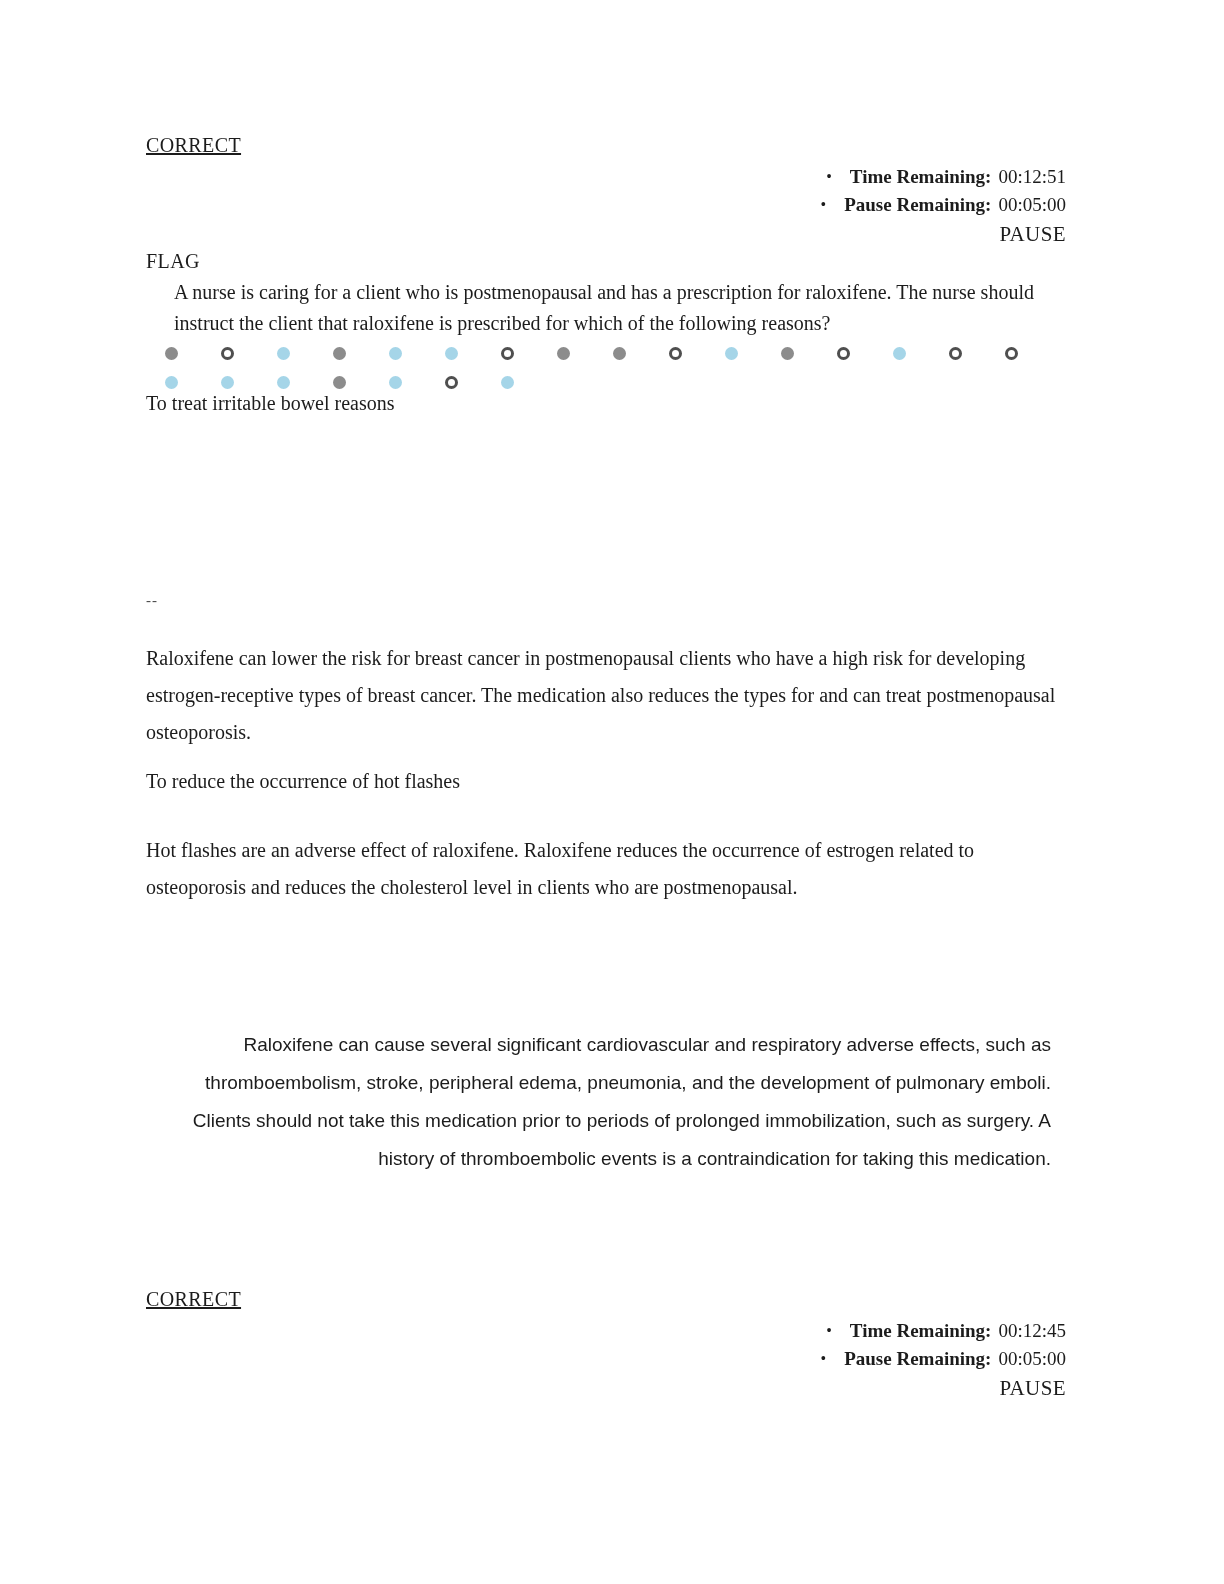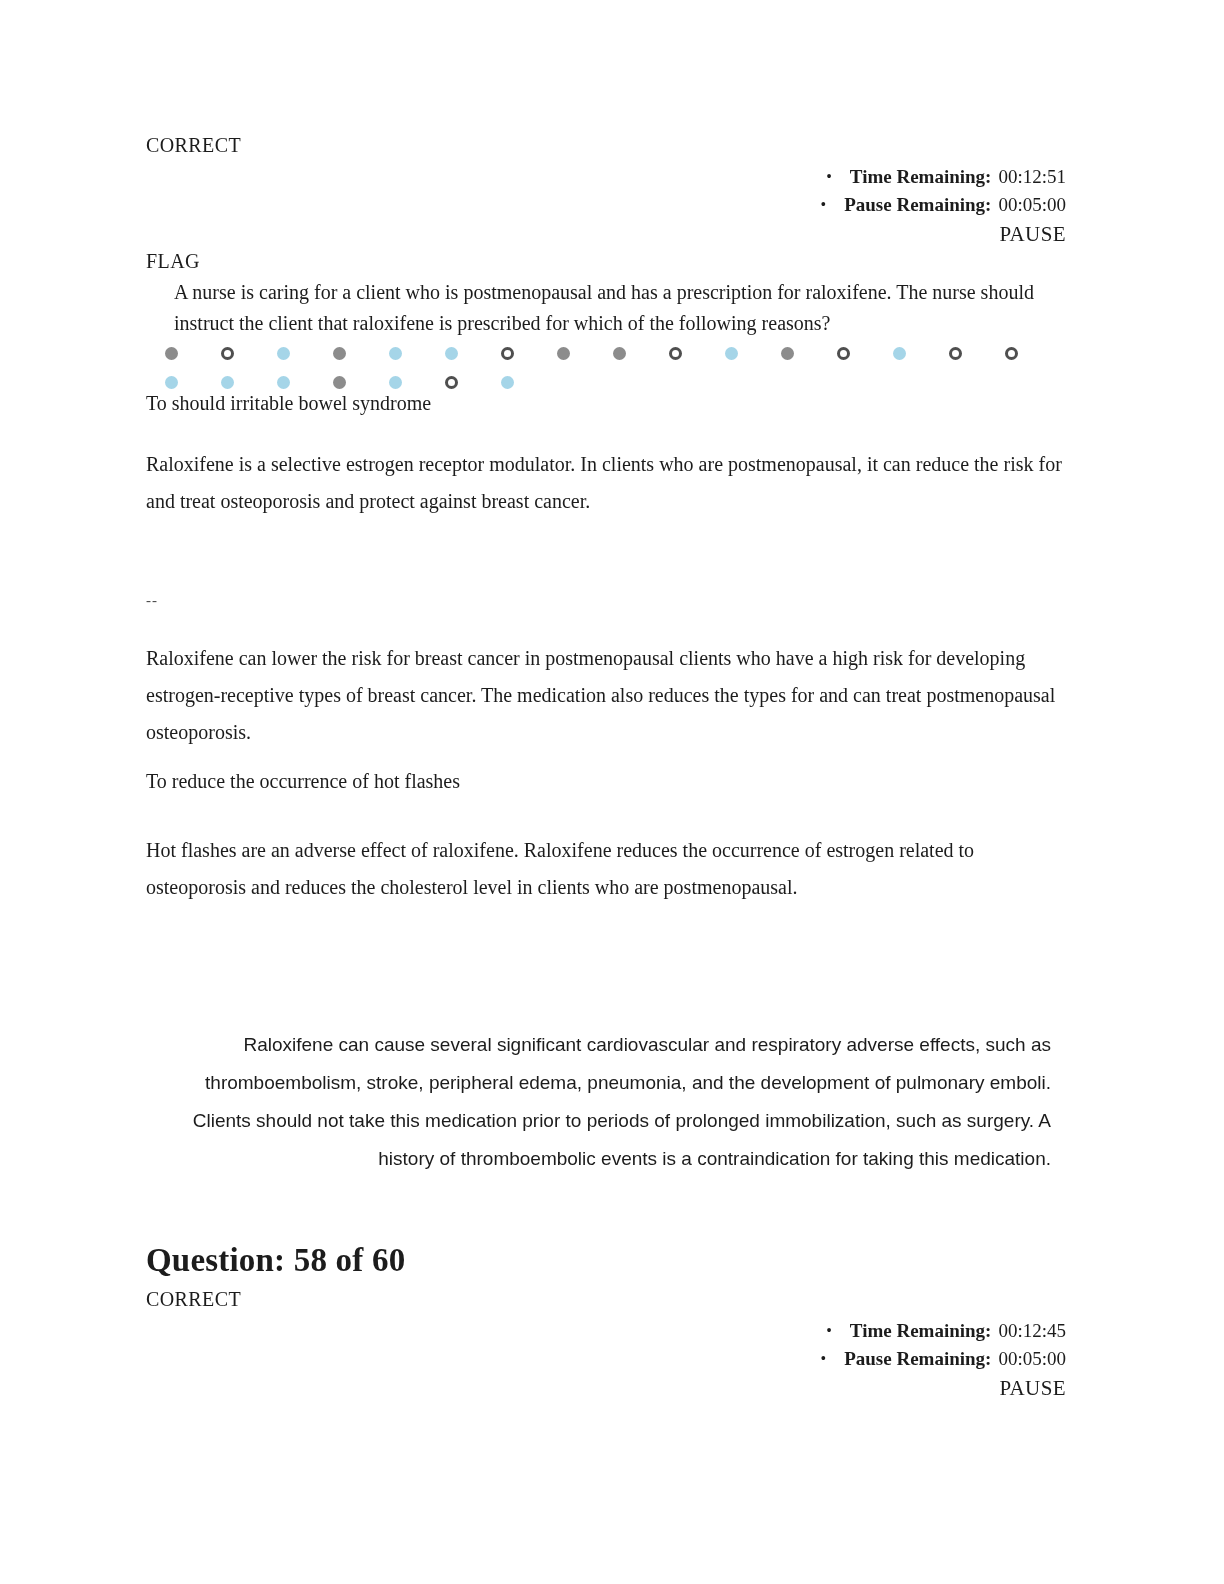--- a/index.html
+++ b/index.html
@@ -12,20 +12,21 @@
     overflow: hidden;
   }
   .page { position: absolute; inset: 0; background: #fff; }
 
   .abs { position: absolute; }
 
   .result {
     left: 146px;
     font-size: 20px;
     letter-spacing: 0.4px;
+    text-decoration: underline;
   }
 
   .timer-row {
     right: 158px;
     display: flex;
     align-items: baseline;
     justify-content: flex-end;
     font-size: 19px;
     white-space: nowrap;
   }
@@ -149,32 +150,30 @@
   <div class="abs dots-row" style="top:375px">
       <span class="dot blue"></span>
       <span class="dot blue"></span>
       <span class="dot blue"></span>
       <span class="dot gray"></span>
       <span class="dot blue"></span>
       <span class="dot ring"></span>
       <span class="dot blue"></span>
     </div>
 
-  <div class="abs option-label" style="top:392px">To should irritable bowel syndrome</div>
-  <div class="abs rationale" style="top:446px">Raloxifene is a selective estrogen receptor modulator. In clients who are postmenopausal, it can reduce the risk for and treat osteoporosis and protect against breast cancer.</div>
+  <div class="abs option-label" style="top:392px">To treat irritable bowel reasons</div>
 
   <div class="abs note" style="top:592px">--</div>
   <div class="abs rationale" style="top:640px">Raloxifene can lower the risk for breast cancer in postmenopausal clients who have a high risk for developing estrogen-receptive types of breast cancer. The medication also reduces the types for and can treat postmenopausal osteoporosis.</div>
 
   <div class="abs option-label" style="top:770px">To reduce the occurrence of hot flashes</div>
   <div class="abs rationale" style="top:832px">Hot flashes are an adverse effect of raloxifene. Raloxifene reduces the occurrence of estrogen related to osteoporosis and reduces the cholesterol level in clients who are postmenopausal.</div>
 
   <div class="abs rationale sans" style="top:1026px">Raloxifene can cause several significant cardiovascular and respiratory adverse effects, such as thromboembolism, stroke, peripheral edema, pneumonia, and the development of pulmonary emboli. Clients should not take this medication prior to periods of prolonged immobilization, such as surgery. A history of thromboembolic events is a contraindication for taking this medication.</div>
 
-  <div class="abs heading" style="top:1242px">Question: 58 of 60</div>
   <div class="abs result" style="top:1288px">CORRECT</div>
 
   <div class="abs timer-row" style="top:1320px">
     <span class="bullet">•</span>
     <span class="t-label">Time Remaining:</span>
     <span class="t-value">00:12:45</span>
   </div>
   <div class="abs timer-row" style="top:1348px">
     <span class="bullet">•</span>
     <span class="t-label">Pause Remaining:</span>

